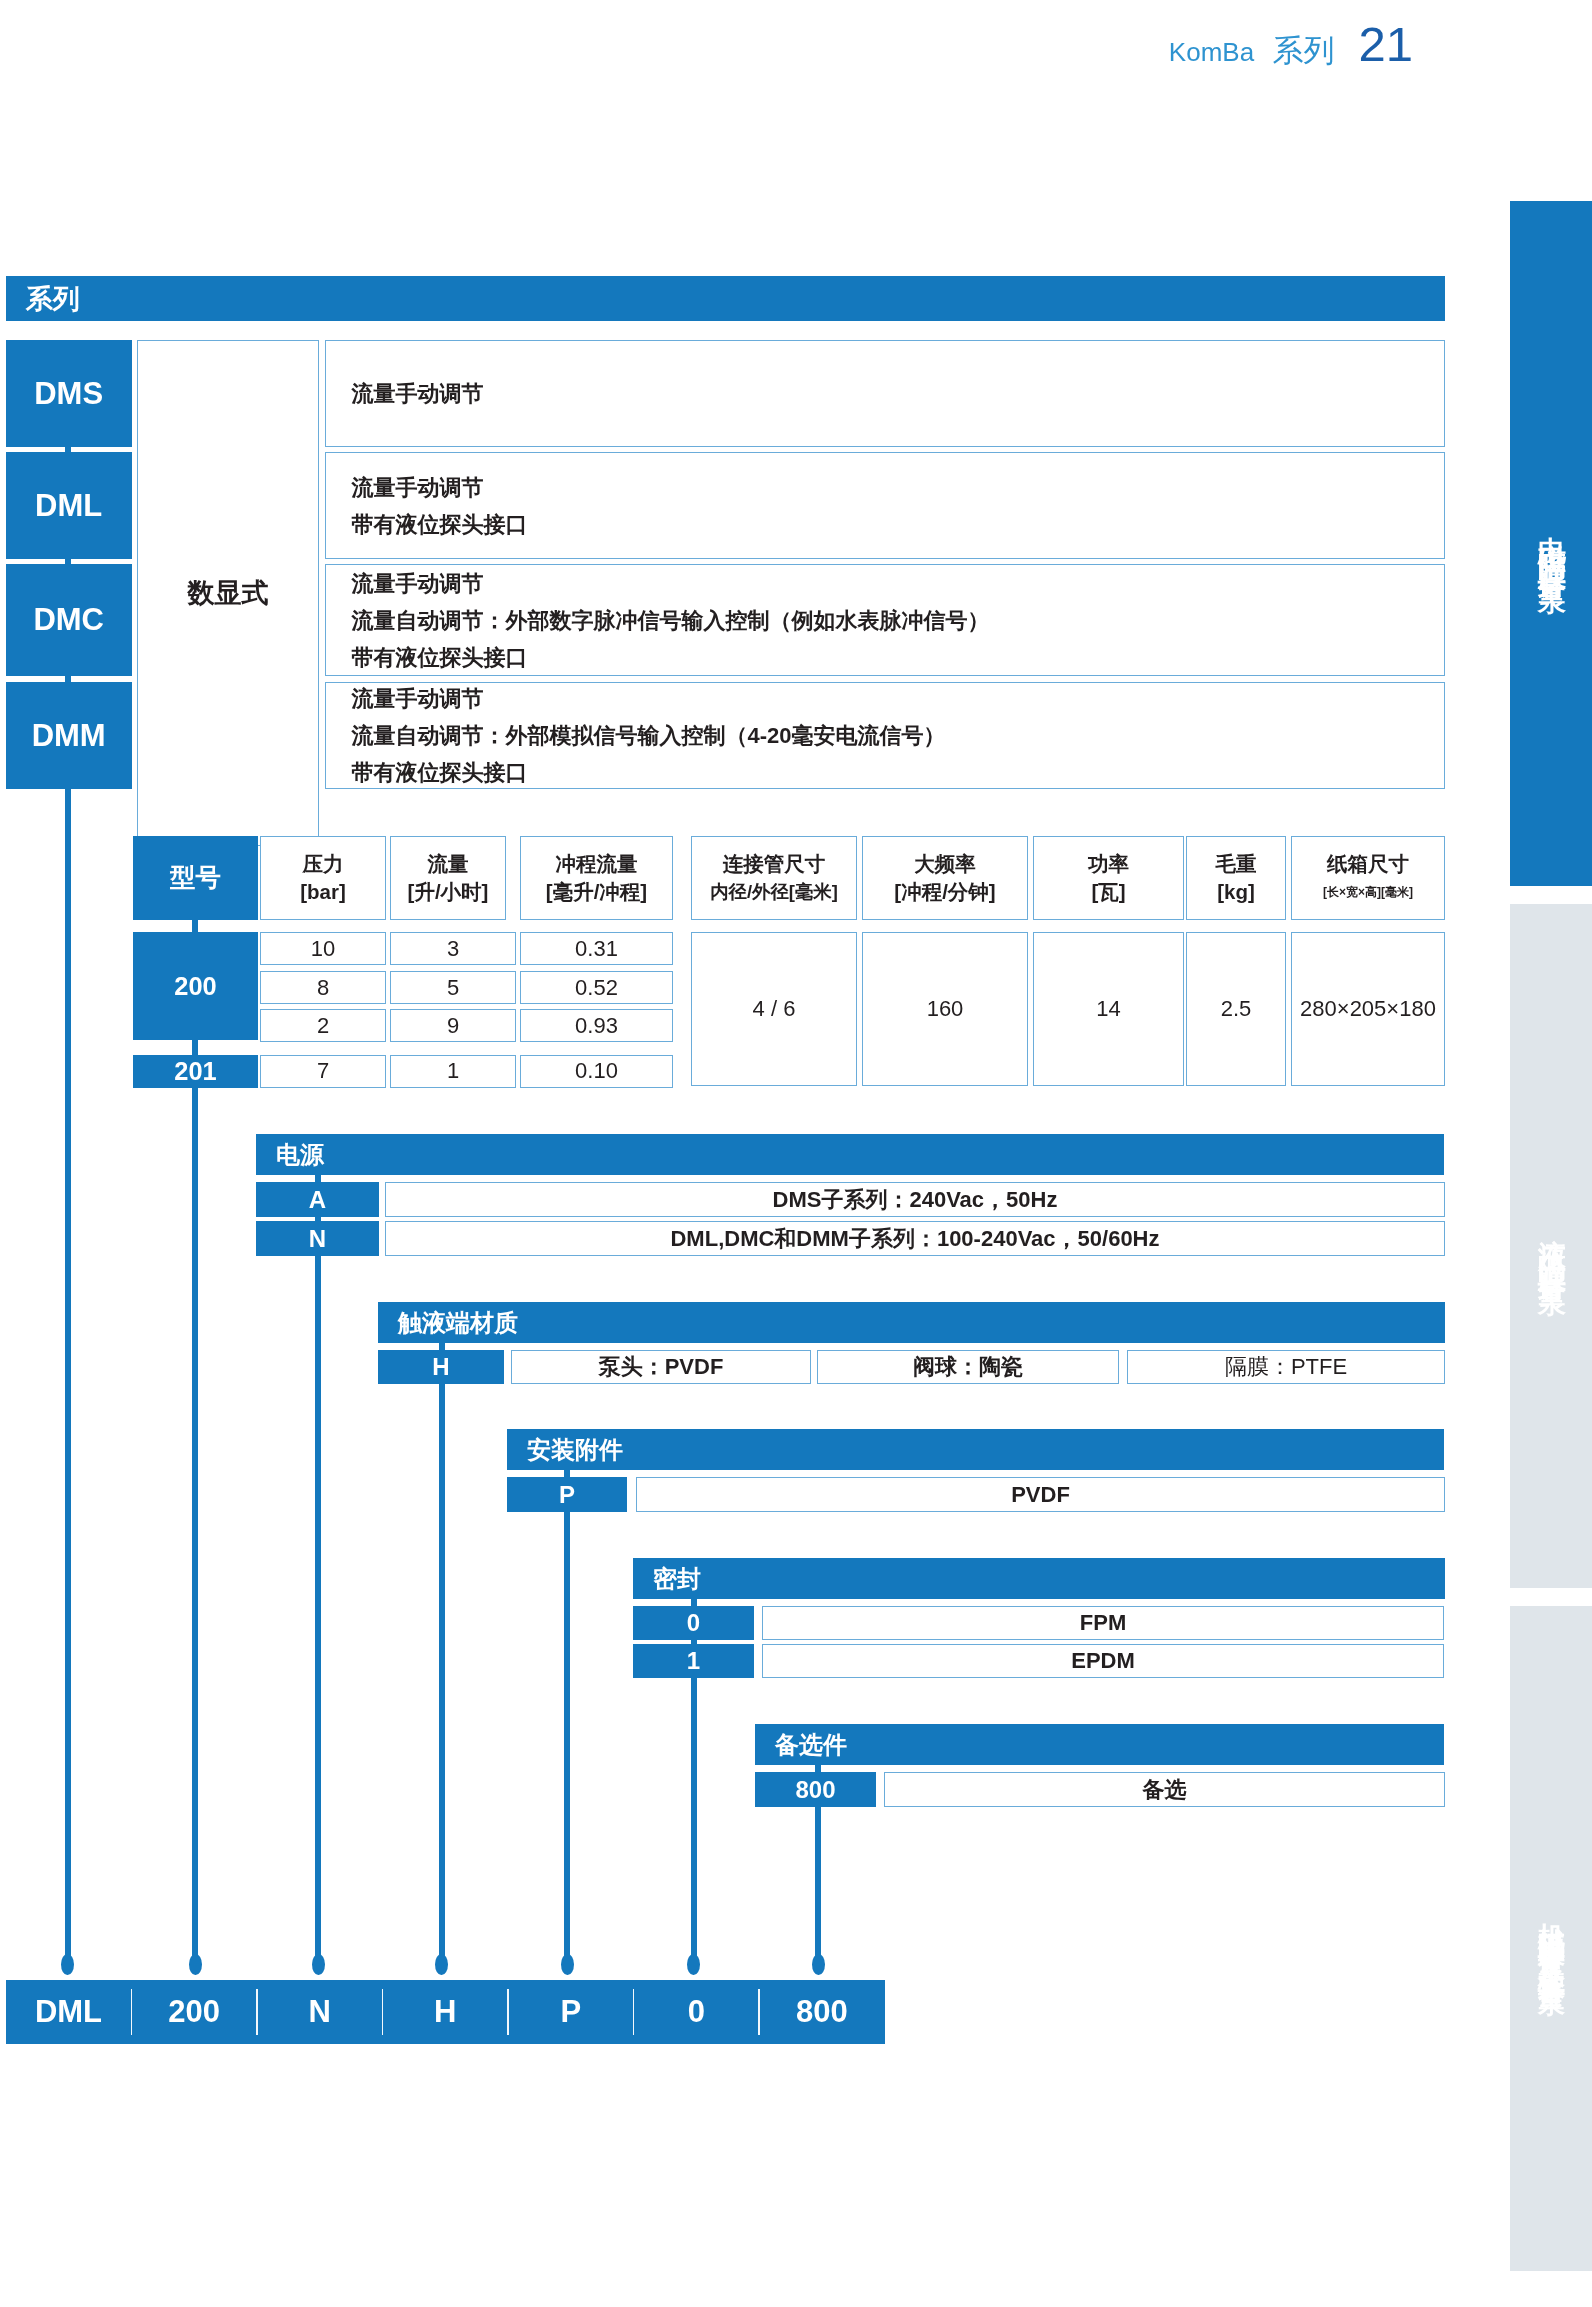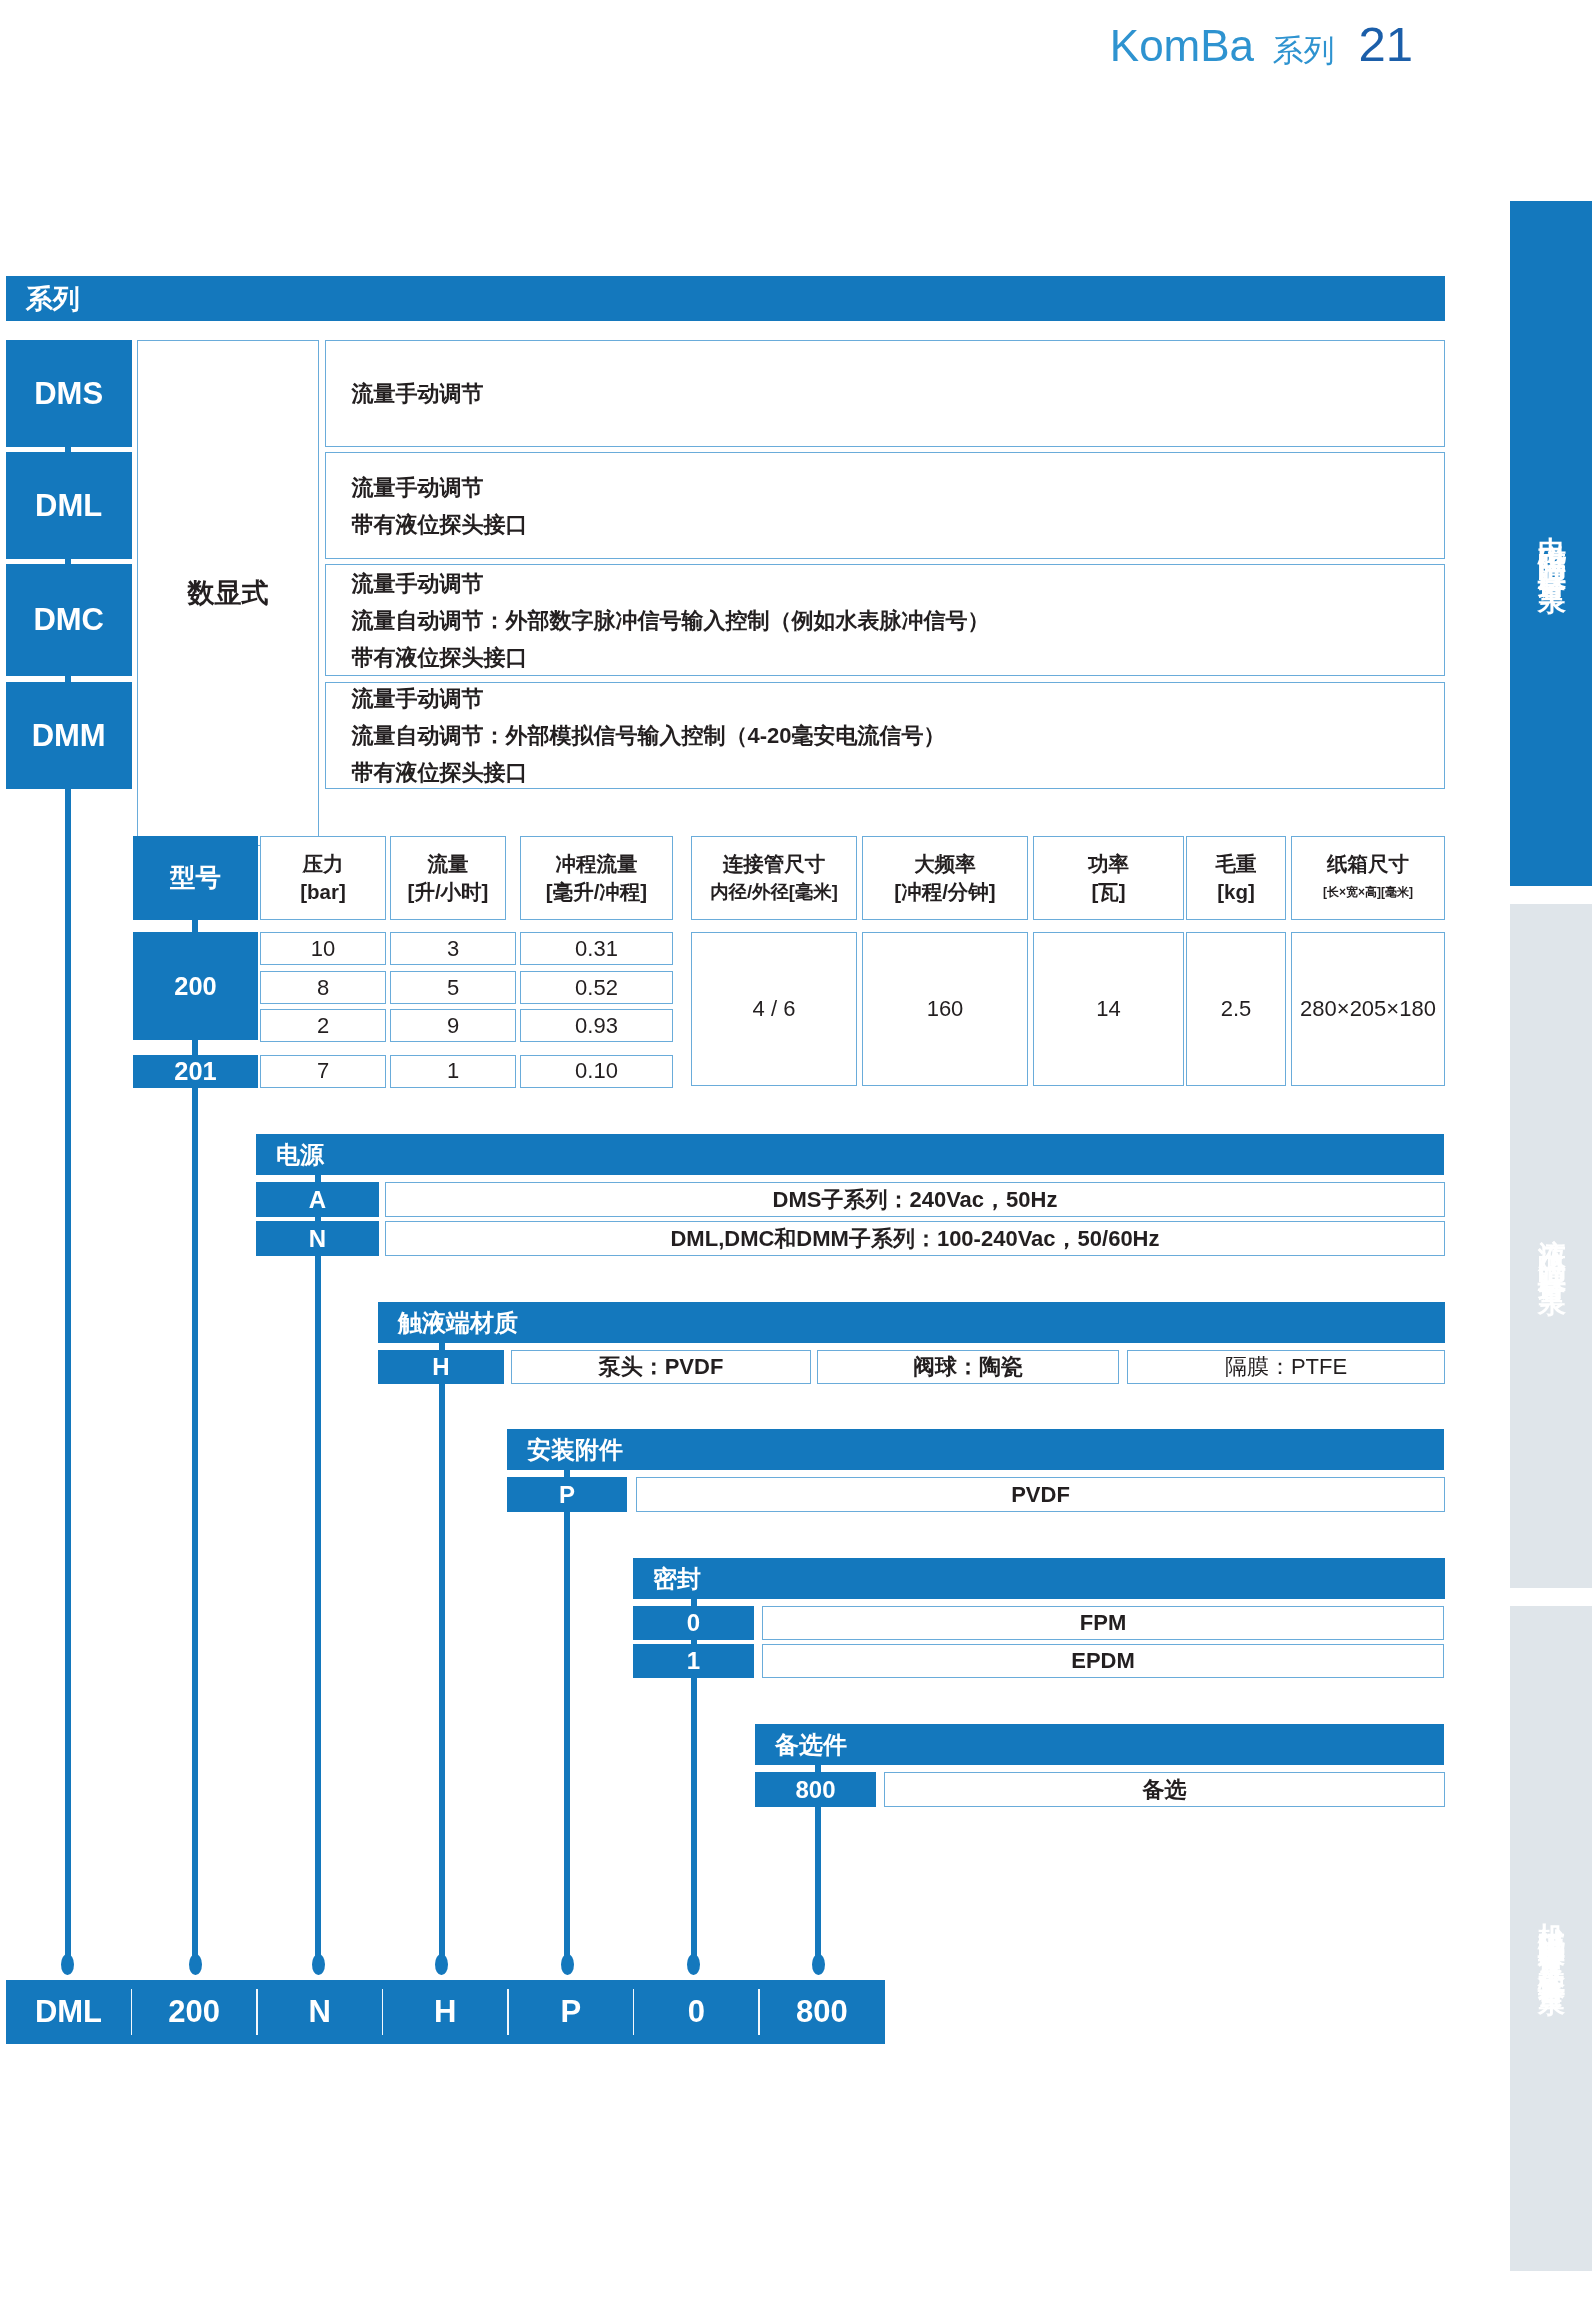--- a/index.html
+++ b/index.html
@@ -47,21 +47,21 @@
 
   <div class="abs spine" style="left:65px;top:396px;height:1561px;"></div>
   <div class="abs spine" style="left:192px;top:883px;height:1074px;"></div>
   <div class="abs spine" style="left:315px;top:1155px;height:802px;"></div>
   <div class="abs spine" style="left:439px;top:1322px;height:634px;"></div>
   <div class="abs spine" style="left:564px;top:1449px;height:507px;"></div>
   <div class="abs spine" style="left:691px;top:1579px;height:378px;"></div>
   <div class="abs spine" style="left:815px;top:1745px;height:212px;"></div>
 
   <div class="abs brand" style="left:1074px;top:15.5px;width:339px;height:52px;">
-    <span style="color:var(--hdrblue);font-size:44px;">KomBa</span>
+    <span style="color:var(--hdrblue);font-size:26px;">KomBa</span>
     <span style="color:var(--hdrblue);font-size:31px;margin-left:18.4px;">系列</span>
     <span style="color:var(--numblue);font-size:49px;margin-left:24px;">21</span>
   </div>
 
   <div class="abs bar" style="left:5.7px;top:276px;width:1439px;height:45px;font-size:27px;">系列</div>
 
   <div class="abs codebox series-code" style="left:5.7px;top:340px;width:126px;height:107px;">DMS</div>
   <div class="abs codebox series-code" style="left:5.7px;top:452px;width:126px;height:107px;">DML</div>
   <div class="abs codebox series-code" style="left:5.7px;top:564px;width:126px;height:112px;">DMC</div>
   <div class="abs codebox series-code" style="left:5.7px;top:682px;width:126px;height:107px;">DMM</div>

